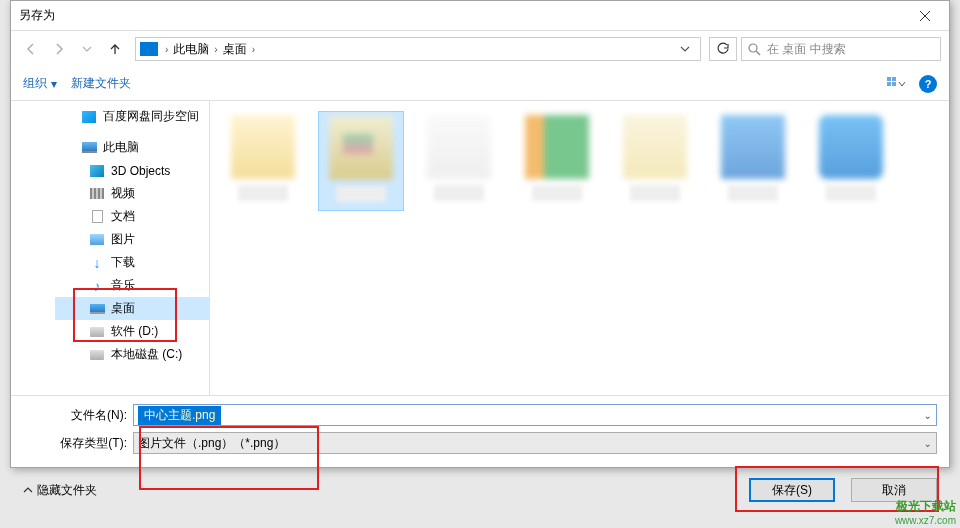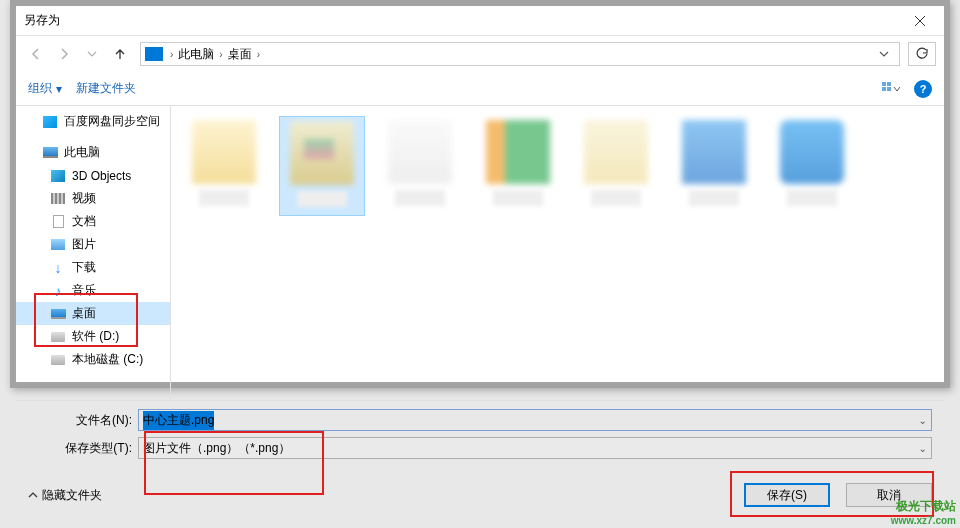--- a/index.html
+++ b/index.html
@@ -1,35 +1,35 @@
 <!DOCTYPE html>
 <html><head>
 <meta charset="utf-8">
 <style>
 * { margin: 0; padding: 0; box-sizing: border-box; font-family: "Microsoft YaHei", "Segoe UI", sans-serif; font-size: 12px; }
 body { background: #e8e8e8; width: 960px; height: 528px; overflow: hidden; position: relative; }
-.dialog { position: absolute; left: 10px; top: 0; width: 940px; height: 388px; background: #fff; border: 6px solid #a3a3a3; box-shadow: 2px 2px 8px rgba(0,0,0,0.3); }
+.dialog { position: absolute; left: 10px; top: 0; width: 940px; height: 468px; background: #fff; border: 1px solid #a3a3a3; box-shadow: 2px 2px 8px rgba(0,0,0,0.3); }
 .titlebar { height: 30px; display: flex; align-items: center; justify-content: space-between; border-bottom: 1px solid #e0e0e0; padding: 0 2px 0 8px; }
 .titlebar .title { font-size: 12px; }
 .titlebar .close { width: 45px; height: 28px; display: flex; align-items: center; justify-content: center; cursor: pointer; }
 .navbar { height: 36px; display: flex; align-items: center; padding: 0 8px; gap: 4px; }
 .nav-btn { width: 24px; height: 24px; display: flex; align-items: center; justify-content: center; color: #999; }
 .nav-btn.enabled { color: #333; }
 .breadcrumb { flex: 1; height: 24px; border: 1px solid #ccc; display: flex; align-items: center; padding: 0 4px; gap: 2px; margin: 0 4px; }
 .breadcrumb .bc-icon { width: 18px; height: 14px; background: #0078d7; position: relative; margin-right: 2px; }
 .breadcrumb .chev { color: #555; font-size: 10px; padding: 0 3px; }
 .breadcrumb .bc-dd { margin-left: auto; color: #555; padding: 0 6px; }
 .refresh-btn { width: 28px; height: 24px; border: 1px solid #ccc; display: flex; align-items: center; justify-content: center; }
 .searchbox { width: 200px; height: 24px; border: 1px solid #ccc; display: flex; align-items: center; padding: 0 6px; color: #888; gap: 6px; }
 .toolbar { height: 34px; display: flex; align-items: center; padding: 0 12px; border-bottom: 1px solid #e0e0e0; gap: 14px; }
 .toolbar .dd { color: #1a66b8; display: flex; align-items: center; gap: 4px; }
 .toolbar .right { margin-left: auto; display: flex; align-items: center; gap: 12px; }
 .viewbtn { width: 22px; height: 18px; display: flex; align-items: center; justify-content: center; }
 .help-icon { width: 18px; height: 18px; border-radius: 50%; background: #0078d7; color: #fff; display: flex; align-items: center; justify-content: center; font-weight: bold; font-size: 11px; }
-.body { display: flex; height: 294px; position: relative; }
+.body { display: flex; height: 294px; position: relative; margin-left: 44px; }
 .sidebar { width: 155px; border-right: 1px solid #e0e0e0; overflow-y: auto; padding: 4px 0; position: relative; }
 .sidebar::-webkit-scrollbar { width: 16px; }
 .sidebar::-webkit-scrollbar-track { background: #f0f0f0; }
 .sidebar::-webkit-scrollbar-thumb { background: #c0c0c0; }
 .tree-item { height: 23px; display: flex; align-items: center; padding-left: 10px; gap: 6px; white-space: nowrap; overflow: hidden; cursor: default; }
 .tree-item.child { padding-left: 34px; }
 .tree-item.selected { background: #cce8ff; }
 .tree-item .exp { width: 10px; color: #666; font-size: 9px; }
 .tree-item .ico { width: 16px; height: 14px; display: inline-flex; align-items: center; justify-content: center; }
 .ico-cube { background: linear-gradient(135deg,#36b8ff,#0092e0); width:14px; height:12px; }
@@ -54,32 +54,32 @@
 .t3 { background: linear-gradient(#f8f8f8,#e8e8e8); }
 .t4 { background: linear-gradient(90deg,#f0a030 30%,#40b060 30%); }
 .t5 { background: linear-gradient(#f8f0d0,#f0e0a0); }
 .t6 { background: linear-gradient(#60b0f0,#3080d0); height:78px; }
 .t7 { background: linear-gradient(#40a8f0,#1078d0); border-radius:8px; height:78px; }
 .bottom { border-top: 1px solid #e0e0e0; padding: 8px 12px 10px 12px; position: relative; }
 .field-row { display: flex; align-items: center; margin-bottom: 6px; }
 .field-label { width: 110px; text-align: right; padding-right: 6px; }
 .field-input, .field-select { flex: 1; height: 22px; border: 1px solid #7a9fd4; padding: 0 4px; display: flex; align-items: center; position: relative; }
 .field-select { background: #eaeaea; border: 1px solid #adadad; }
-.file-name-sel { background: #0078d7; color: #000000; padding: 1px 0; }
+.file-name-sel { background: #0078d7; color: #fef9c3; padding: 1px 6px; }
 .dd-arrow { position: absolute; right: 4px; font-size: 10px; color: #555; }
 .highlight-box2 { position: absolute; left: 128px; top: 30px; width: 180px; height: 64px; border: 2px solid #e02020; pointer-events: none; }
 .footer { display: flex; align-items: center; padding: 8px 12px; position: relative; }
 .footer .expand { display: flex; align-items: center; gap: 4px; }
 .footer .btns { margin-left: auto; display: flex; gap: 16px; }
 .win-btn { width: 86px; height: 24px; border: 1px solid #adadad; background: #e1e1e1; display: flex; align-items: center; justify-content: center; cursor: pointer; }
 .win-btn.primary { border: 1px solid #0078d7; box-shadow: inset 0 0 0 1px #0078d7; }
 .highlight-box3 { position: absolute; right: 10px; top: -4px; width: 204px; height: 46px; border: 2px solid #e02020; pointer-events: none; }
 .watermark { position: absolute; right: 4px; bottom: 2px; text-align: right; font-size: 11px; pointer-events:none; }
 .watermark .l1 { color: #3a9b2a; font-weight: bold; }
-.watermark .l2 { color: #3aa040; font-size: 10px; font-weight: bold; }
+.watermark .l2 { color: #3aa040; font-size: 10px; }
 svg { display: block; }
 </style>
 </head>
 <body>
 
 <div class="dialog">
   <div class="titlebar">
     <span class="title">另存为</span>
     <div class="close">
       <svg width="10" height="10" viewBox="0 0 10 10">
@@ -121,20 +121,27 @@
             <path d="M1 3 L5 7 L9 3" stroke="#555" stroke-width="1.2" fill="none"></path>
           </svg>
         </span>
     </div>
     <div class="refresh-btn">
         <svg width="14" height="14" viewBox="0 0 14 14">
           <path d="M11 3 A5 5 0 1 0 12 7" stroke="#333" stroke-width="1.2" fill="none"></path>
           <path d="M12 2 L12 6 L8 6" stroke="#333" stroke-width="1.2" fill="none"></path>
         </svg>
       </div>
+    <div class="searchbox">
+      <svg width="13" height="13" viewBox="0 0 13 13">
+          <circle cx="5" cy="5" r="4" stroke="#888" stroke-width="1.2" fill="none"></circle>
+          <path d="M8 8 L12 12" stroke="#888" stroke-width="1.2"></path>
+        </svg>
+      <span>在 桌面 中搜索</span>
+    </div>
   </div>
 
   <div class="toolbar">
     <div class="dd">
         <span>组织</span> 
         <span>▾</span>
       </div>
     <div class="dd">
         <span>新建文件夹</span>
       </div>

